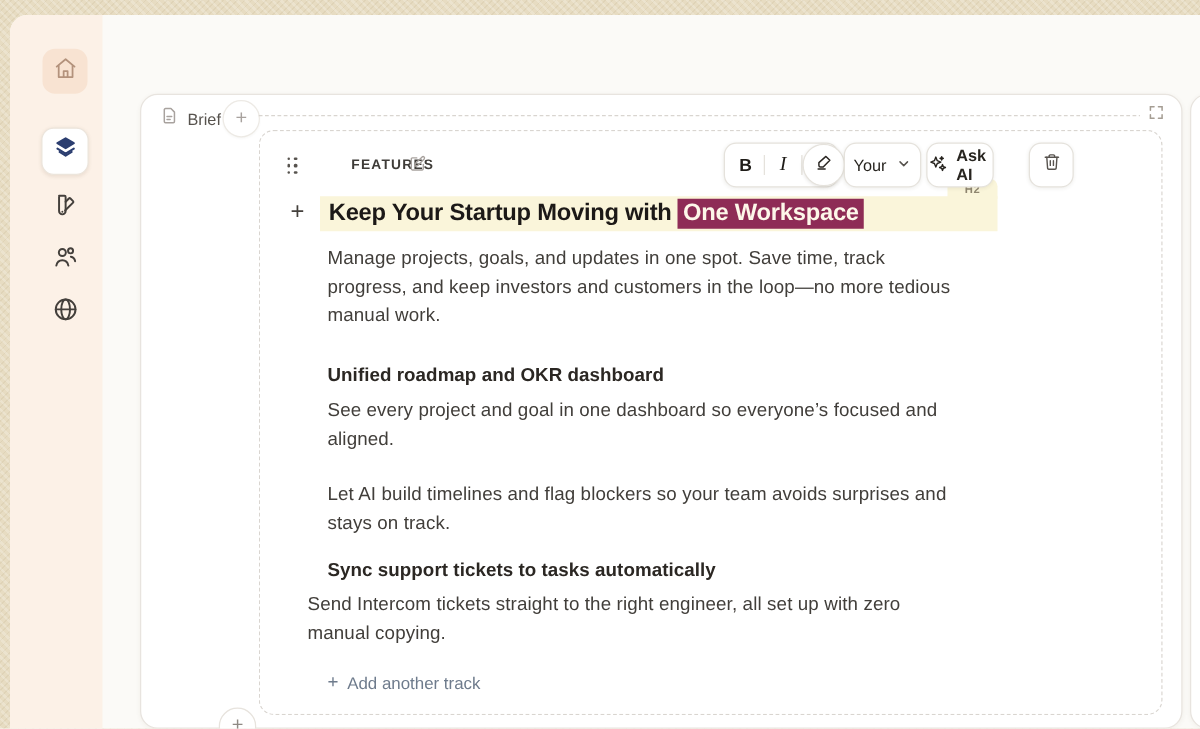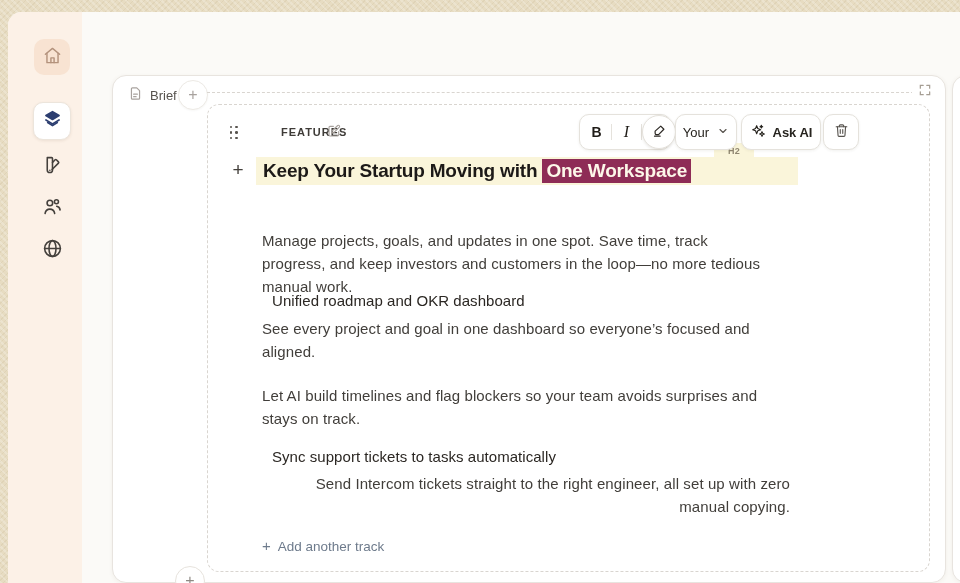--- a/index.html
+++ b/index.html
@@ -52,36 +52,36 @@
   
   .tb { top:114px; height:36px; background:#fff; border:1px solid #e5e2dc; border-radius:10px; box-shadow:0 1px 3px rgba(60,50,30,.07); display:flex; align-items:center; z-index:5; }
   .tb-fmt { left:579px; width:92px; padding:0 2px; }
   .tb-cell { width:29px; height:34px; display:flex; align-items:center; justify-content:center; cursor:pointer; }
   .tb-b { font-size:14px; font-weight:700; color:#1f1c18; }
   .tb-i { font-family:"Liberation Serif", serif; font-style:italic; font-size:16px; color:#1f1c18; }
   .tb-sep { width:1px; height:16px; background:#e5e2dc; }
   .tb-hl { width:34px; height:34px; border-radius:50%; background:#fff; border:1px solid #e5e2dc; box-shadow:0 1px 3px rgba(60,50,30,.12); display:flex; align-items:center; justify-content:center; color:#2b2723; margin-right:-9px; cursor:pointer; }
   .tb-save { left:675px; width:62px; gap:8px; justify-content:center; font-size:13px; font-weight:500; color:#27241f; cursor:pointer; }
   .tb-save svg { color:#57534e; }
-  .tb-ai { left:741px; width:80px; gap:7px; justify-content:center; font-size:13px; font-weight:600; color:#27241f; cursor:pointer; }
+  .tb-ai { left:741px; width:54px; gap:7px; justify-content:center; font-size:13px; font-weight:600; color:#27241f; cursor:pointer; }
   .tb-trash { left:823px; width:36px; justify-content:center; color:#57534e; cursor:pointer; }
 
   
-  .h2-tag { left:714px; top:143px; width:40px; height:16px; background:#faf5da; border-radius:6px 6px 0 0; display:flex; align-items:center; justify-content:center; font-size:9px; font-weight:700; color:#8f8670; letter-spacing:.04em; z-index:2; }
+  .h2-tag { left:758px; top:143px; width:40px; height:16px; background:#faf5da; border-radius:6px 6px 0 0; display:flex; align-items:center; justify-content:center; font-size:9px; font-weight:700; color:#8f8670; letter-spacing:.04em; z-index:2; }
   .add-block { left:228px; top:160px; width:20px; height:20px; display:flex; align-items:center; justify-content:center; color:#44403c; font-size:19px; cursor:pointer; }
   .headline { left:256px; top:157px; width:542px; height:28px; background:#faf5da; display:flex; align-items:center; padding-left:7px; z-index:1;text-align:center; }
   .headline .htext { font-size:19px; font-weight:700; color:#1c1917; letter-spacing:-.2px; white-space:pre; }
   .headline .hsel { background:#8e2c56; color:#fdf7e9; padding:1px 4px 2px 4px; }
 
   .body-p { color:#413e3a; font-size:15px; line-height:23px; letter-spacing:.1px; }
-  .intro { left:262px; top:195px; width:500px;margin-top:34px; }
-  .item-t { left:262px; font-size:15px; font-weight:400; color:#2b2723; letter-spacing:.05px;margin-left:10px; }
+  .intro { left:262px; top:195px; width:500px; }
+  .item-t { left:262px; font-size:15px; font-weight:700; color:#2b2723; letter-spacing:.05px; }
   .it1 { top:292px; } .id1 { left:262px; top:317px; width:540px; }
   .it2 { top:359px; } .id2 { left:262px; top:384px; width:528px; }
-  .it3 { top:448px; } .id3 { left:270px; top:472px; width:520px;text-align:right; }
+  .it3 { top:448px; } .id3 { left:246px; top:472px; width:520px; }
 
   .add-item { left:262px; top:538px; display:flex; align-items:center; gap:7px; color:#6e7b8c; font-size:13.5px; cursor:pointer; }
   .add-item .plus { font-size:15px; margin-top:-1px; }
 
   .bottom-add { left:175px; top:566px; width:30px; height:30px; border-radius:50%; background:#fff; border:1px solid #e7e3dd; color:#8f8a84; display:flex; align-items:center; justify-content:center; font-size:16px; cursor:pointer; z-index:3; }
 </style>
 </head>
 <body>
 
 <div class="stage">

